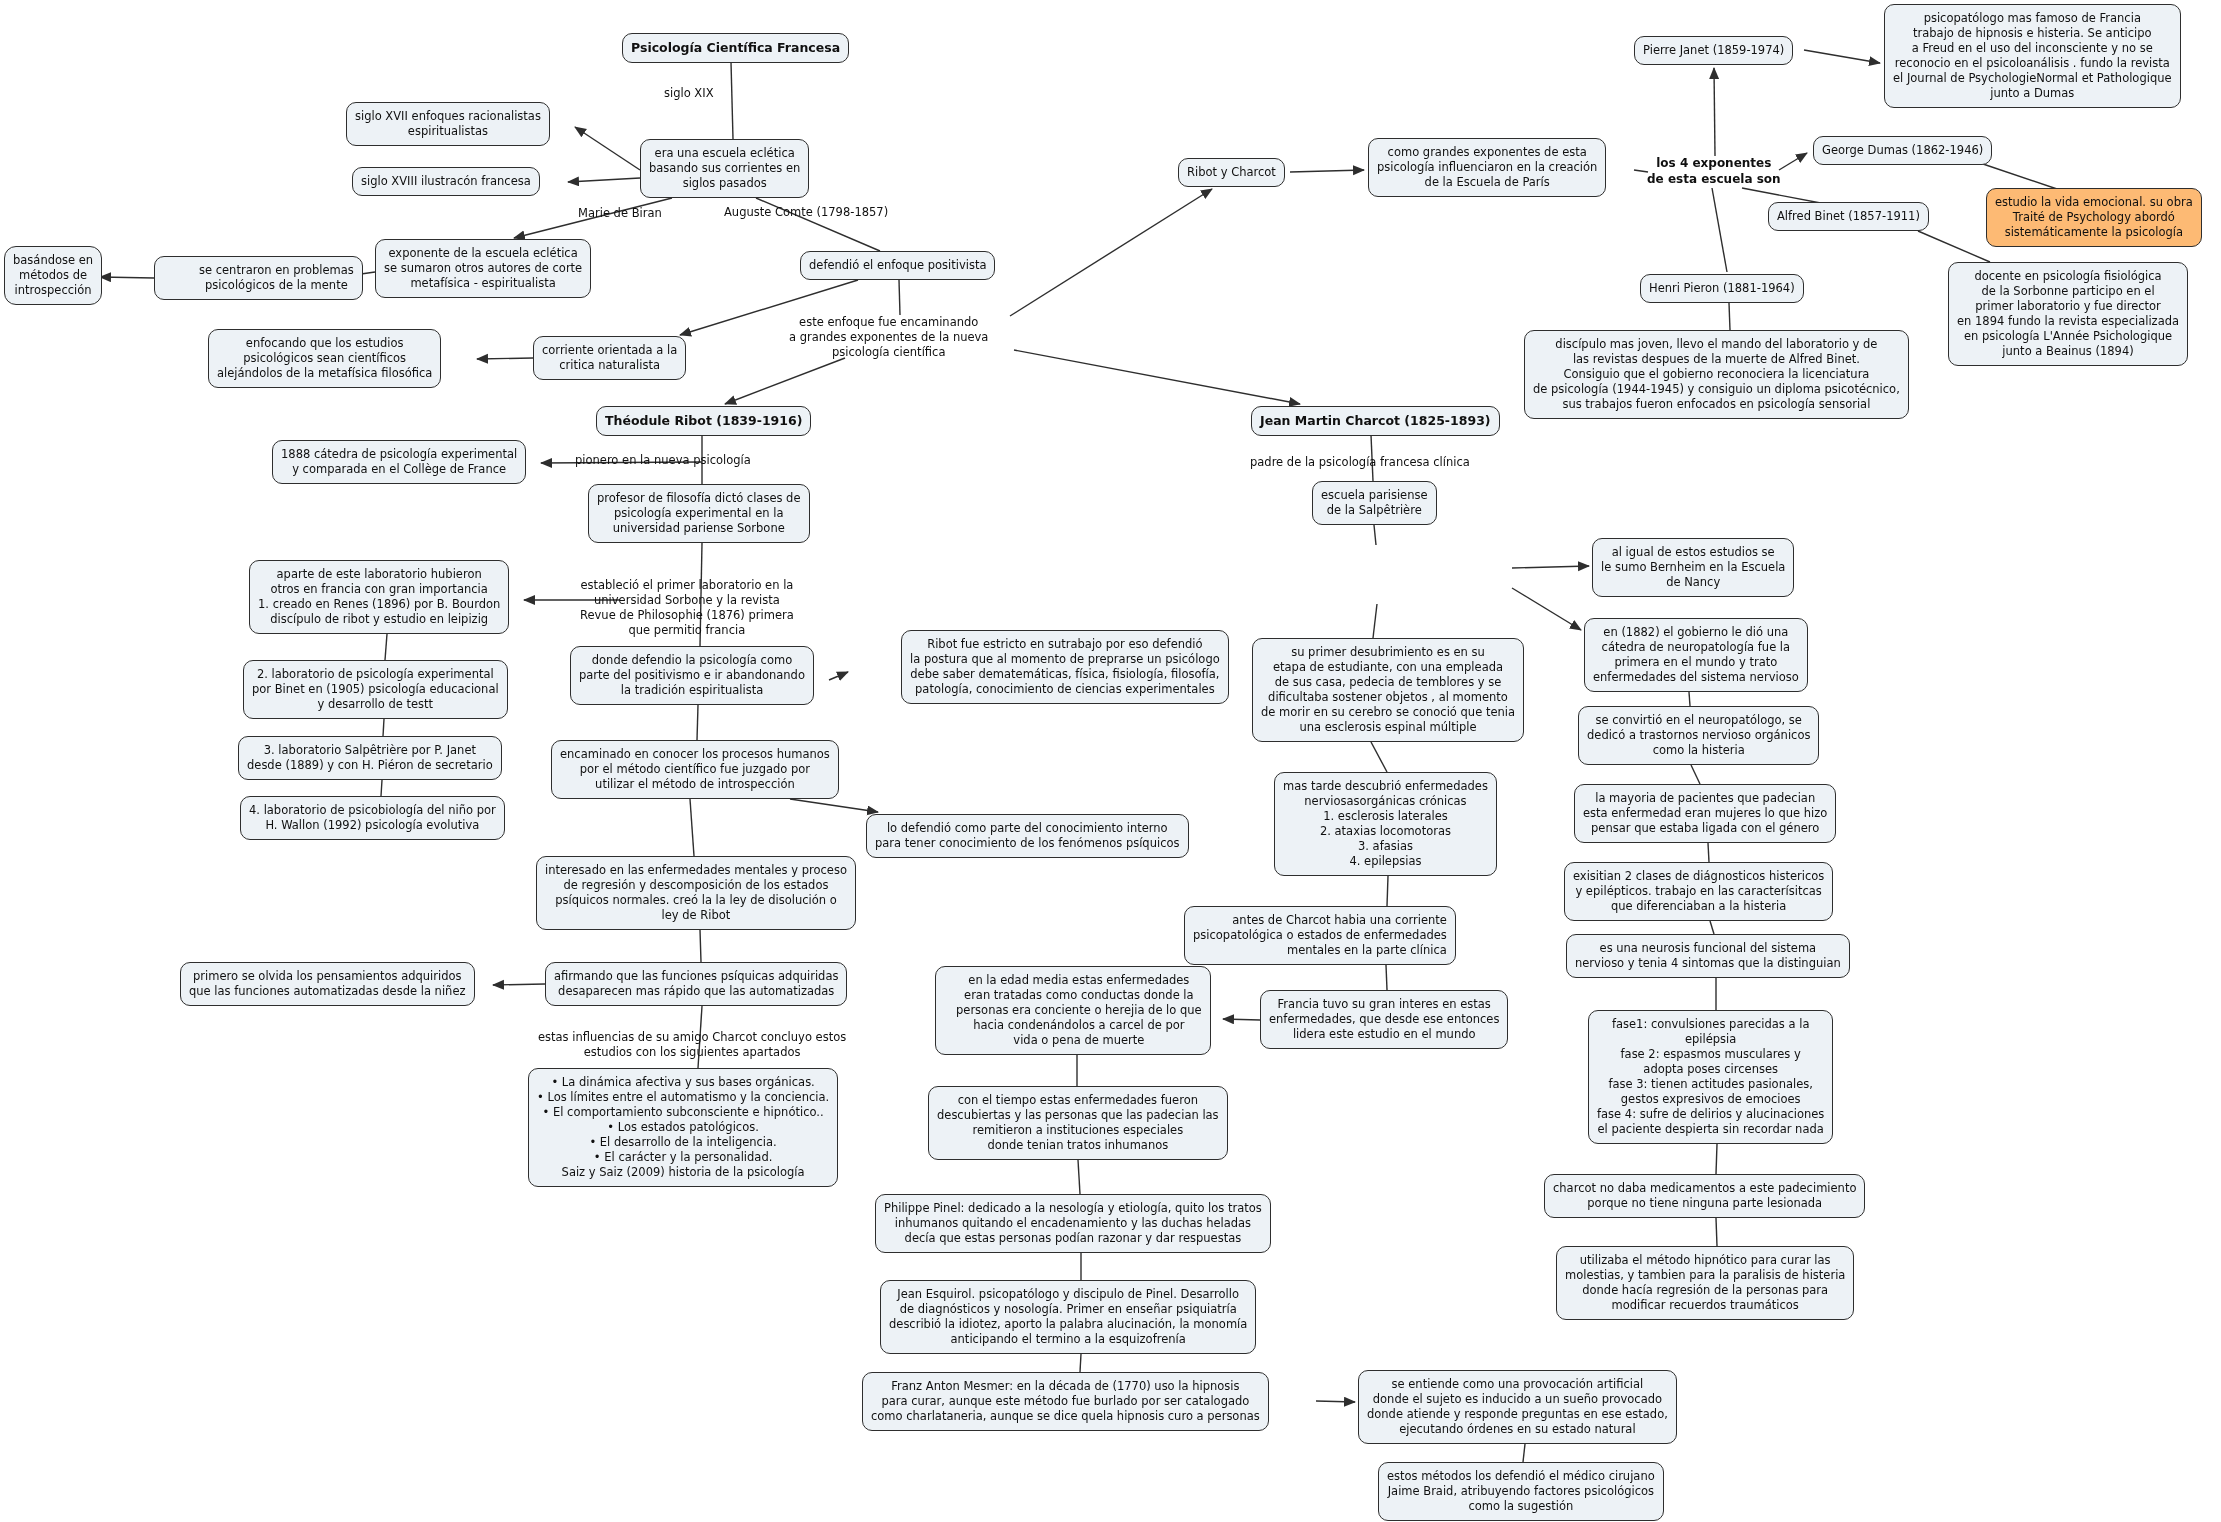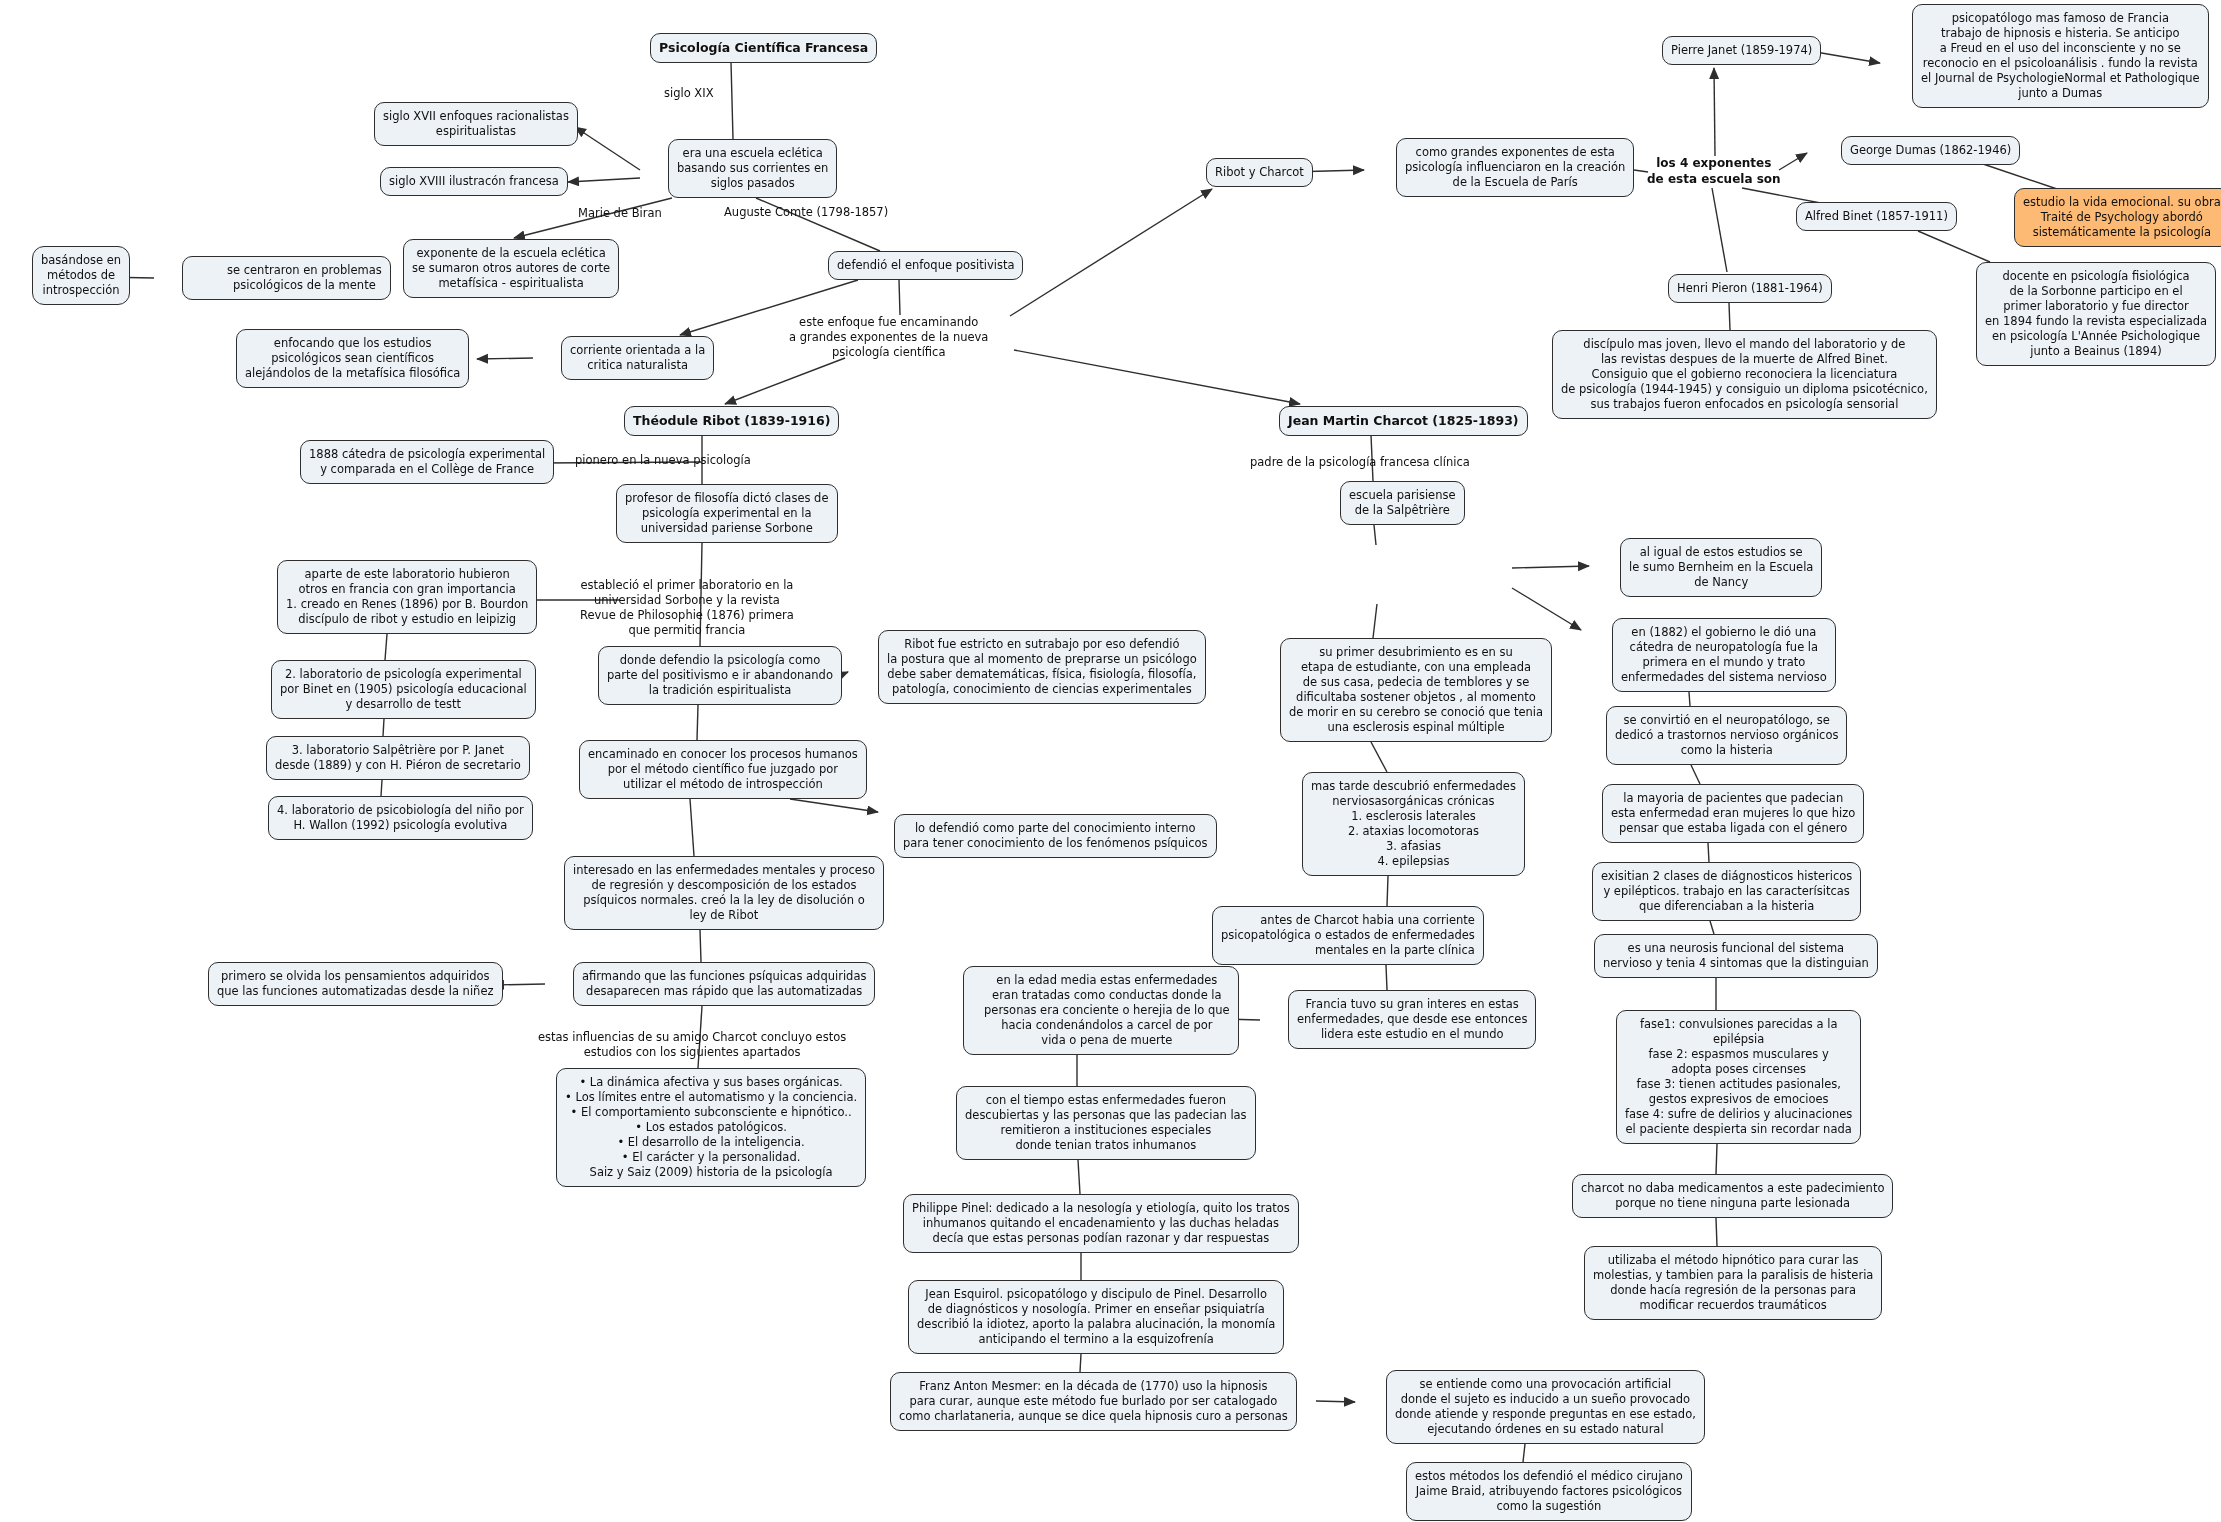--- a/index.html
+++ b/index.html
@@ -3,21 +3,21 @@
 <meta charset="utf-8">
 <style>
   html,body{margin:0;padding:0;background:#ffffff;}
   body{width:2221px;height:1522px;position:relative;overflow:hidden;
        font-family:"DejaVu Sans","Liberation Sans",sans-serif;color:#101010;}
   #canvas{position:absolute;left:0;top:0;width:2221px;height:1522px;}
   #edge-layer{position:absolute;left:0;top:0;z-index:1;}
   .node{position:absolute;z-index:3;background:#edf2f6;border:1.3px solid #2e2e2e;
         border-radius:10px;padding:6px 8px;font-size:11.5px;line-height:1.3;
         text-align:center;white-space:pre-line;width:max-content;max-width:500px;
-        box-sizing:border-box;margin-left:28px;}
+        box-sizing:border-box;}
   .node.bold{font-weight:bold;font-size:12.5px;}
   .plabel{position:absolute;z-index:2;font-size:11.5px;line-height:1.3;text-align:center;
           white-space:pre-line;width:max-content;}
   .plabel.bold{font-weight:bold;font-size:12px;}
 </style>
 </head>
 <body>
 
 <div id="canvas">
   <svg id="edge-layer" width="2221" height="1522" viewBox="0 0 2221 1522">
@@ -131,21 +131,21 @@
     <div class="node" style="left: 243px; top: 660px; background: rgb(237, 242, 246);">2. laboratorio de psicología experimental
 por Binet en (1905) psicología educacional
 y desarrollo de testt</div>
     <div class="node" style="left: 238px; top: 736px; background: rgb(237, 242, 246);">3. laboratorio Salpêtrière por P. Janet
 desde (1889) y con H. Piéron de secretario</div>
     <div class="node" style="left: 240px; top: 796px; background: rgb(237, 242, 246);">4. laboratorio de psicobiología del niño por
 H. Wallon (1992) psicología evolutiva</div>
     <div class="node" style="left: 570px; top: 646px; background: rgb(237, 242, 246);">donde defendio la psicología como
 parte del positivismo e ir abandonando
 la tradición espiritualista</div>
-    <div class="node" style="left: 850px; top: 630px; background: rgb(237, 242, 246);">Ribot fue estricto en sutrabajo por eso defendió
+    <div class="node" style="left: 901px; top: 630px; background: rgb(237, 242, 246);">Ribot fue estricto en sutrabajo por eso defendió
 la postura que al momento de preprarse un psicólogo
 debe saber dematemáticas, física, fisiología, filosofía,
 patología, conocimiento de ciencias experimentales</div>
     <div class="node" style="left: 551px; top: 740px; background: rgb(237, 242, 246);">encaminado en conocer los procesos humanos
 por el método científico fue juzgado por
 utilizar el método de introspección</div>
     <div class="node" style="left: 866px; top: 814px; background: rgb(237, 242, 246);">lo defendió como parte del conocimiento interno
 para tener conocimiento de los fenómenos psíquicos</div>
     <div class="node" style="left: 536px; top: 856px; background: rgb(237, 242, 246);">interesado en las enfermedades mentales y proceso
 de regresión y descomposición de los estados

